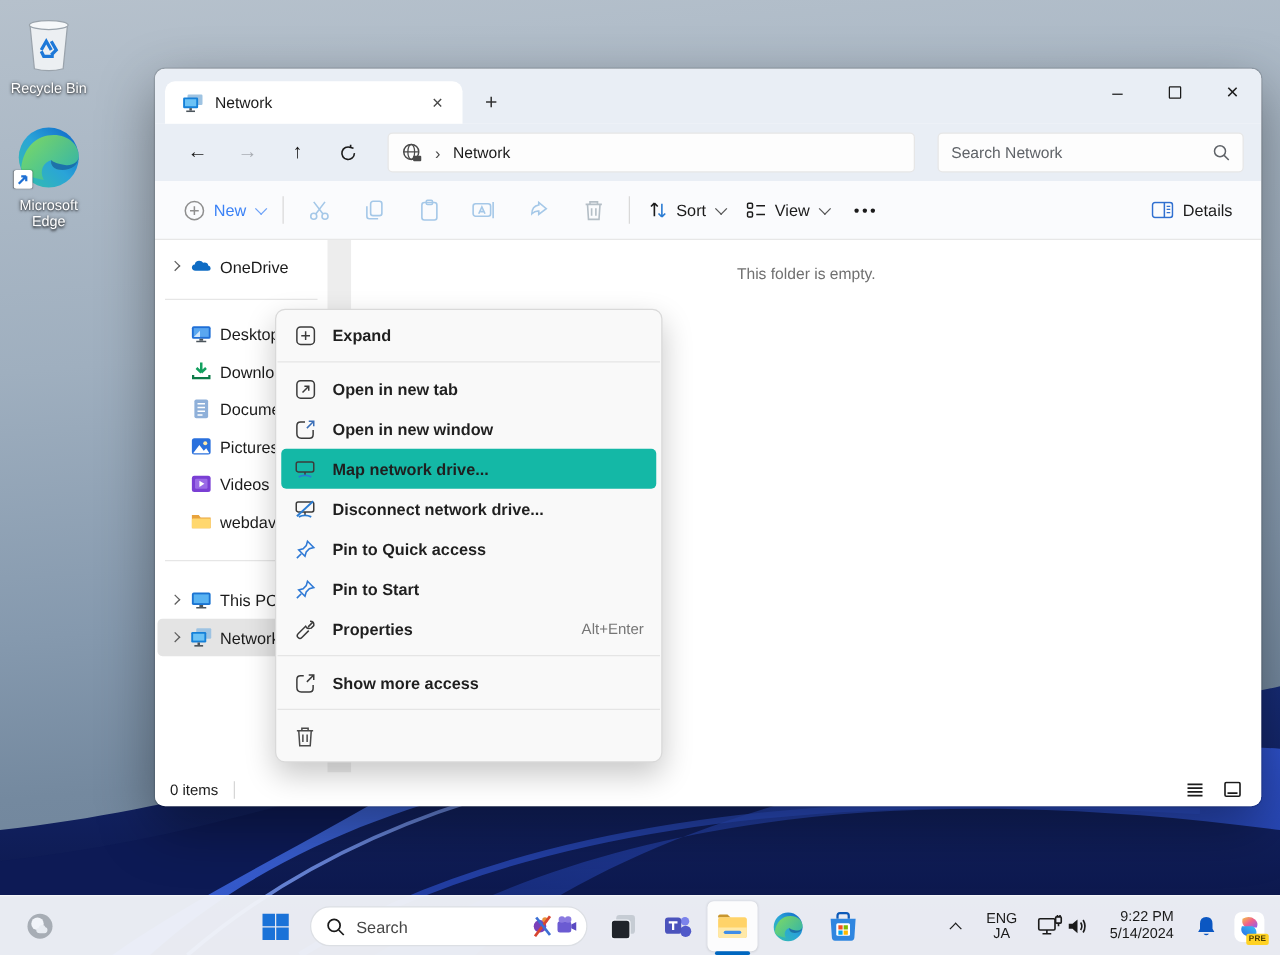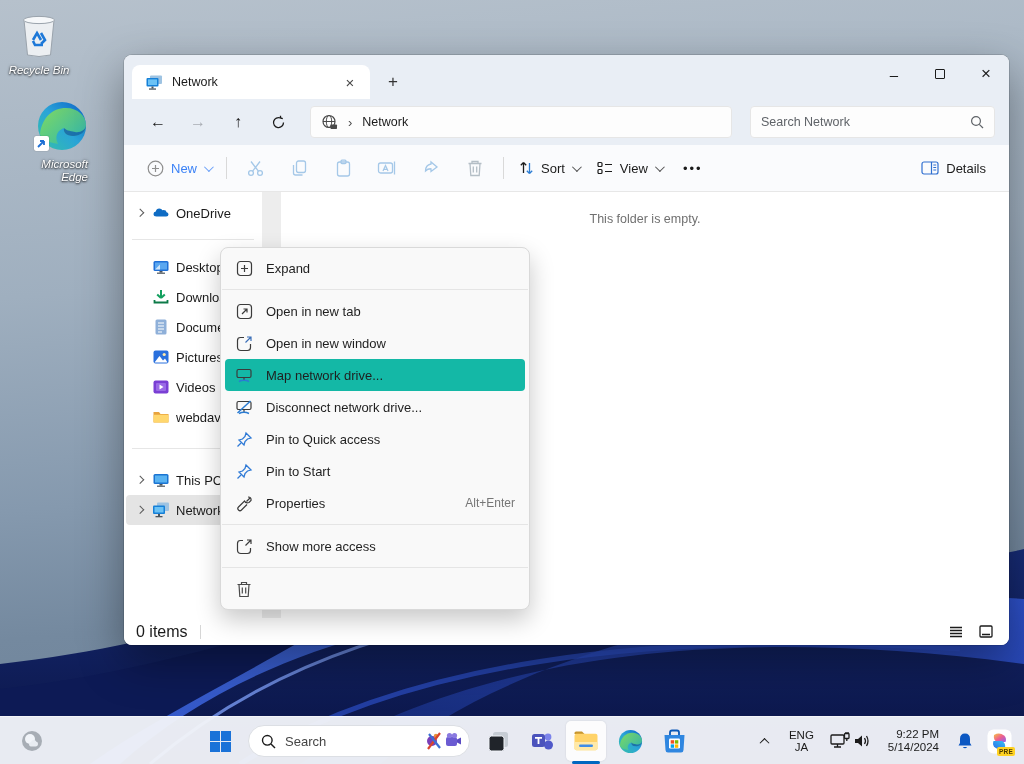--- a/index.html
+++ b/index.html
@@ -4,24 +4,24 @@
 <style>
   * { margin:0; padding:0; box-sizing:border-box; }
   html,body { width:1024px; height:764px; overflow:hidden; font-family:"Liberation Sans", sans-serif; }
   body { position:relative; background:linear-gradient(175deg,#b6c1cc 0%,#9fafbf 35%,#8599ae 60%,#74899f 75%,#6a7f97 100%); }
   svg { display:block; }
 
   
   .bloom { position:absolute; left:0; bottom:0; width:1024px; height:250px; z-index:1; }
 
   
-  .desk-icon { position:absolute; width:76px; text-align:center; z-index:2; cursor:default;font-style:italic; }
+  .desk-icon { position:absolute; width:76px; text-align:center; z-index:2; cursor:default; }
   .desk-icon .dlabel { display:block; margin-top:2px; color:#fff; font-size:11.5px; line-height:13px; text-shadow:0 1px 2px rgba(0,0,0,.75), 0 0 3px rgba(0,0,0,.5); }
   #recycle-bin { left:1px; top:10px; }
-  #edge-shortcut { left:12px; top:100px;text-align:right; }
+  #edge-shortcut { left:1px; top:100px; }
   .dicon-wrap { position:relative; display:inline-block; }
   .shortcut-arrow { position:absolute; left:-2px; bottom:1px; width:15px; height:15px; background:#fff; border-radius:2px; box-shadow:0 0 1px rgba(0,0,0,.5); }
 
   
   .win { position:absolute; left:124px; top:55px; width:885px; height:590px; background:#fff; border-radius:8px; box-shadow:0 16px 45px rgba(0,0,0,.38), 0 0 0 1px rgba(0,0,0,.12); z-index:10; overflow:hidden; display:flex; flex-direction:column; }
   .tabbar { height:44px; background:#e9eef5; display:flex; align-items:flex-end; position:relative; flex:none; }
   .tab { margin-left:8px; width:238px; height:34px; background:#fff; border-radius:8px 8px 0 0; display:flex; align-items:center; padding:0 10px 0 14px; }
   .tab-title { font-size:12.5px; color:#1b1b1b; margin-left:9px; flex:1; }
   .tab-close { width:20px; height:20px; border-radius:4px; display:flex; align-items:center; justify-content:center; font-size:15px; color:#494949; }
   .newtab-btn { width:30px; height:30px; margin:0 0 2px 8px; display:flex; align-items:center; justify-content:center; font-size:17px; color:#333; border-radius:4px; }
@@ -55,30 +55,30 @@
   .side-chev { width:16px; height:16px; flex:none; display:flex; align-items:center; justify-content:center; }
   .side-chev .c { width:5.5px; height:5.5px; border-right:1.3px solid #5d5d5d; border-bottom:1.3px solid #5d5d5d; transform:rotate(-45deg); }
   .side-ico { width:18px; height:18px; margin:0 6px 0 4px; flex:none; }
   .side-label { font-size:13px; color:#1b1b1b; }
   .side-sep { border-top:1px solid #e6e6e6; margin:11px 8px 12px 8px; }
   .scrollstrip { width:19px; background:#ededed; flex:none; }
   .content { flex:1; position:relative; background:#fff; }
   .empty-msg { position:absolute; top:20px; left:0; right:0; text-align:center; font-size:12.5px; color:#707070; }
 
   .statusbar { height:27px; flex:none; display:flex; align-items:center; padding:0 12px; background:#fff; }
-  .status-count { font-size:16px; color:#1b1b1b; }
+  .status-count { font-size:12px; color:#1b1b1b; }
   .status-div { width:1px; height:14px; background:#d6d6d6; margin-left:12px; }
   .status-views { margin-left:auto; display:flex; gap:8px; }
   .sv-btn { width:22px; height:20px; display:flex; align-items:center; justify-content:center; border-radius:3px; }
 
   
   .ctxmenu { position:absolute; left:220px; top:247px; width:310px; background:#f9f9f9; border:1px solid #d9d9d9; border-radius:8px; box-shadow:0 10px 24px rgba(0,0,0,.22); z-index:50; padding:4px 0; }
   .ctx-item { height:32px; margin:0 4px; padding:0 10px; border-radius:4px; display:flex; align-items:center; gap:13px; }
   .ctx-item.hl { background:#14b8a6; }
-  .ctx-label { font-size:13px; color:#1f1f1f; }
+  .ctx-label { font-size:13px; color:#1f1f1f;font-weight:bold; }
   .ctx-shortcut { margin-left:auto; font-size:12px; color:#767676; }
   .ctx-sep { border-top:1px solid #e5e5e5; margin:5px 1px; }
   .ctx-ico { width:18px; height:18px; flex:none; display:flex; align-items:center; justify-content:center; }
 
   
   .taskbar { position:absolute; left:0; bottom:0; width:1024px; height:48px; background:rgba(241,244,249,.96); border-top:1px solid rgba(255,255,255,.5); z-index:60; display:flex; align-items:center; }
   .tb-left { position:absolute; left:12px; top:0; height:48px; display:flex; align-items:center; }
   .tb-center { position:absolute; left:200px; top:0; height:48px; display:flex; align-items:center; gap:4px; }
   .tb-btn { width:40px; height:40px; border-radius:5px; display:flex; align-items:center; justify-content:center; position:relative; }
   .tb-btn.active { background:rgba(255,255,255,.85); box-shadow:0 0 2px rgba(0,0,0,.12); }

